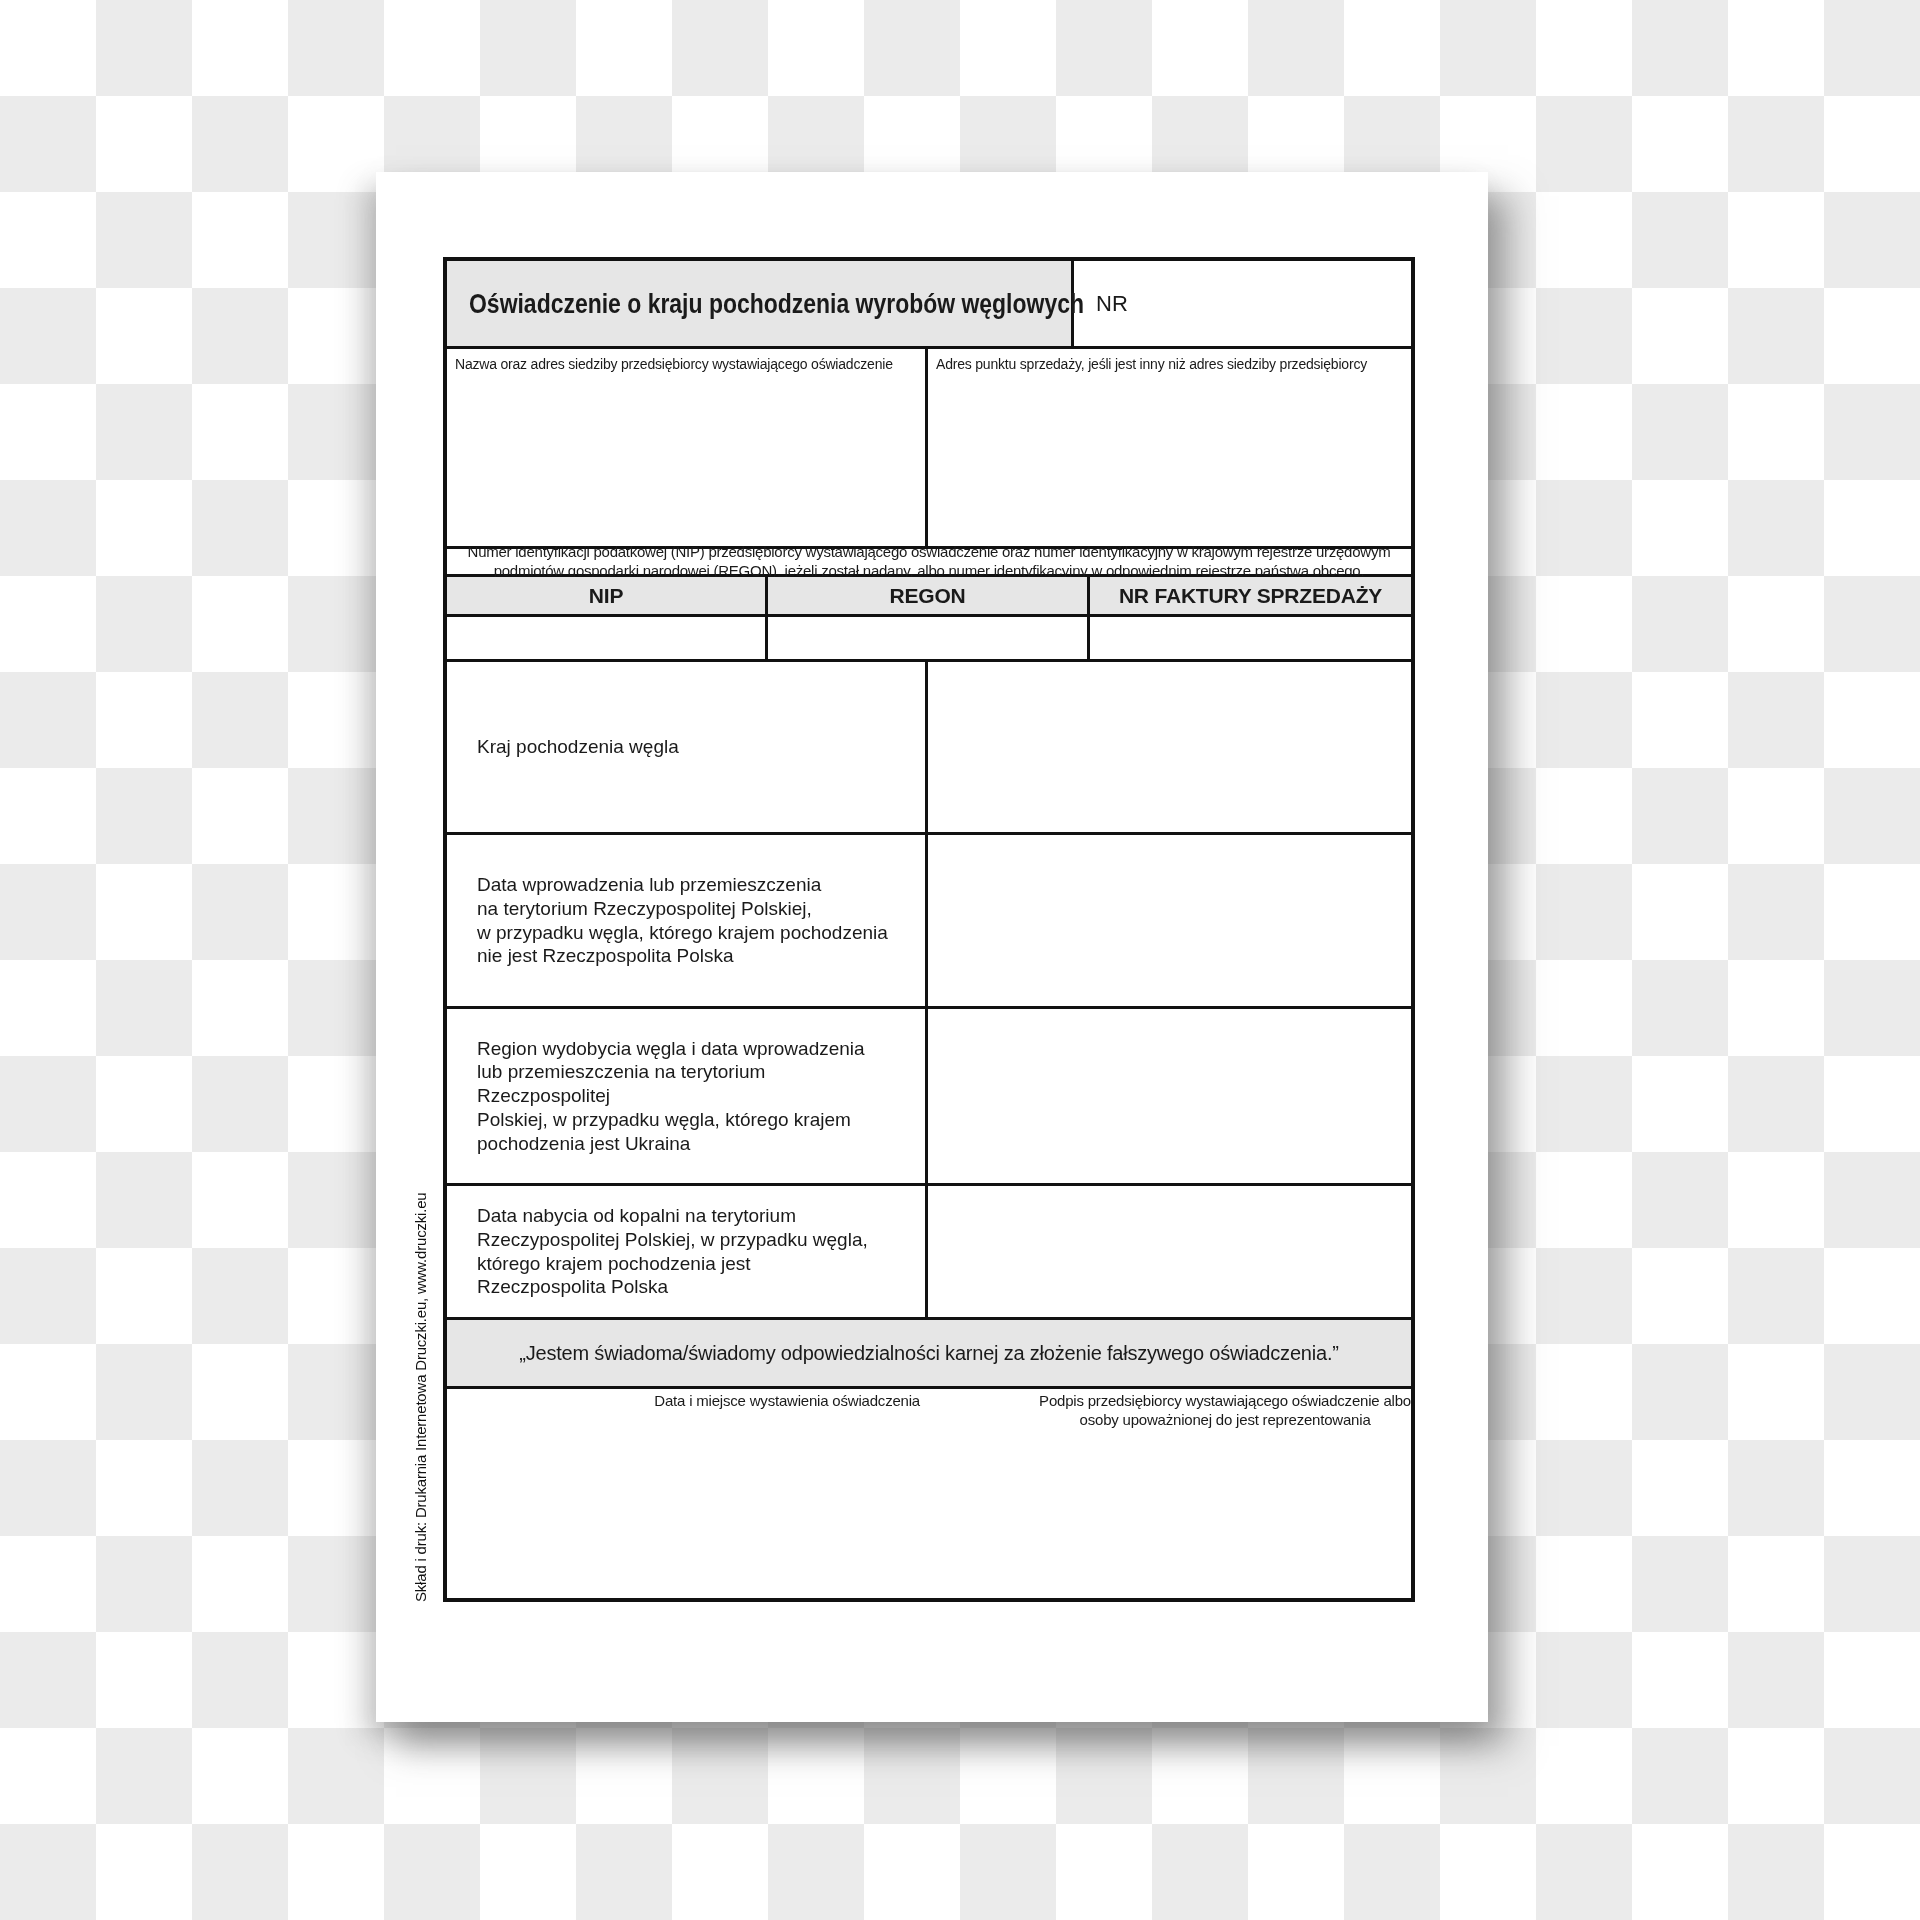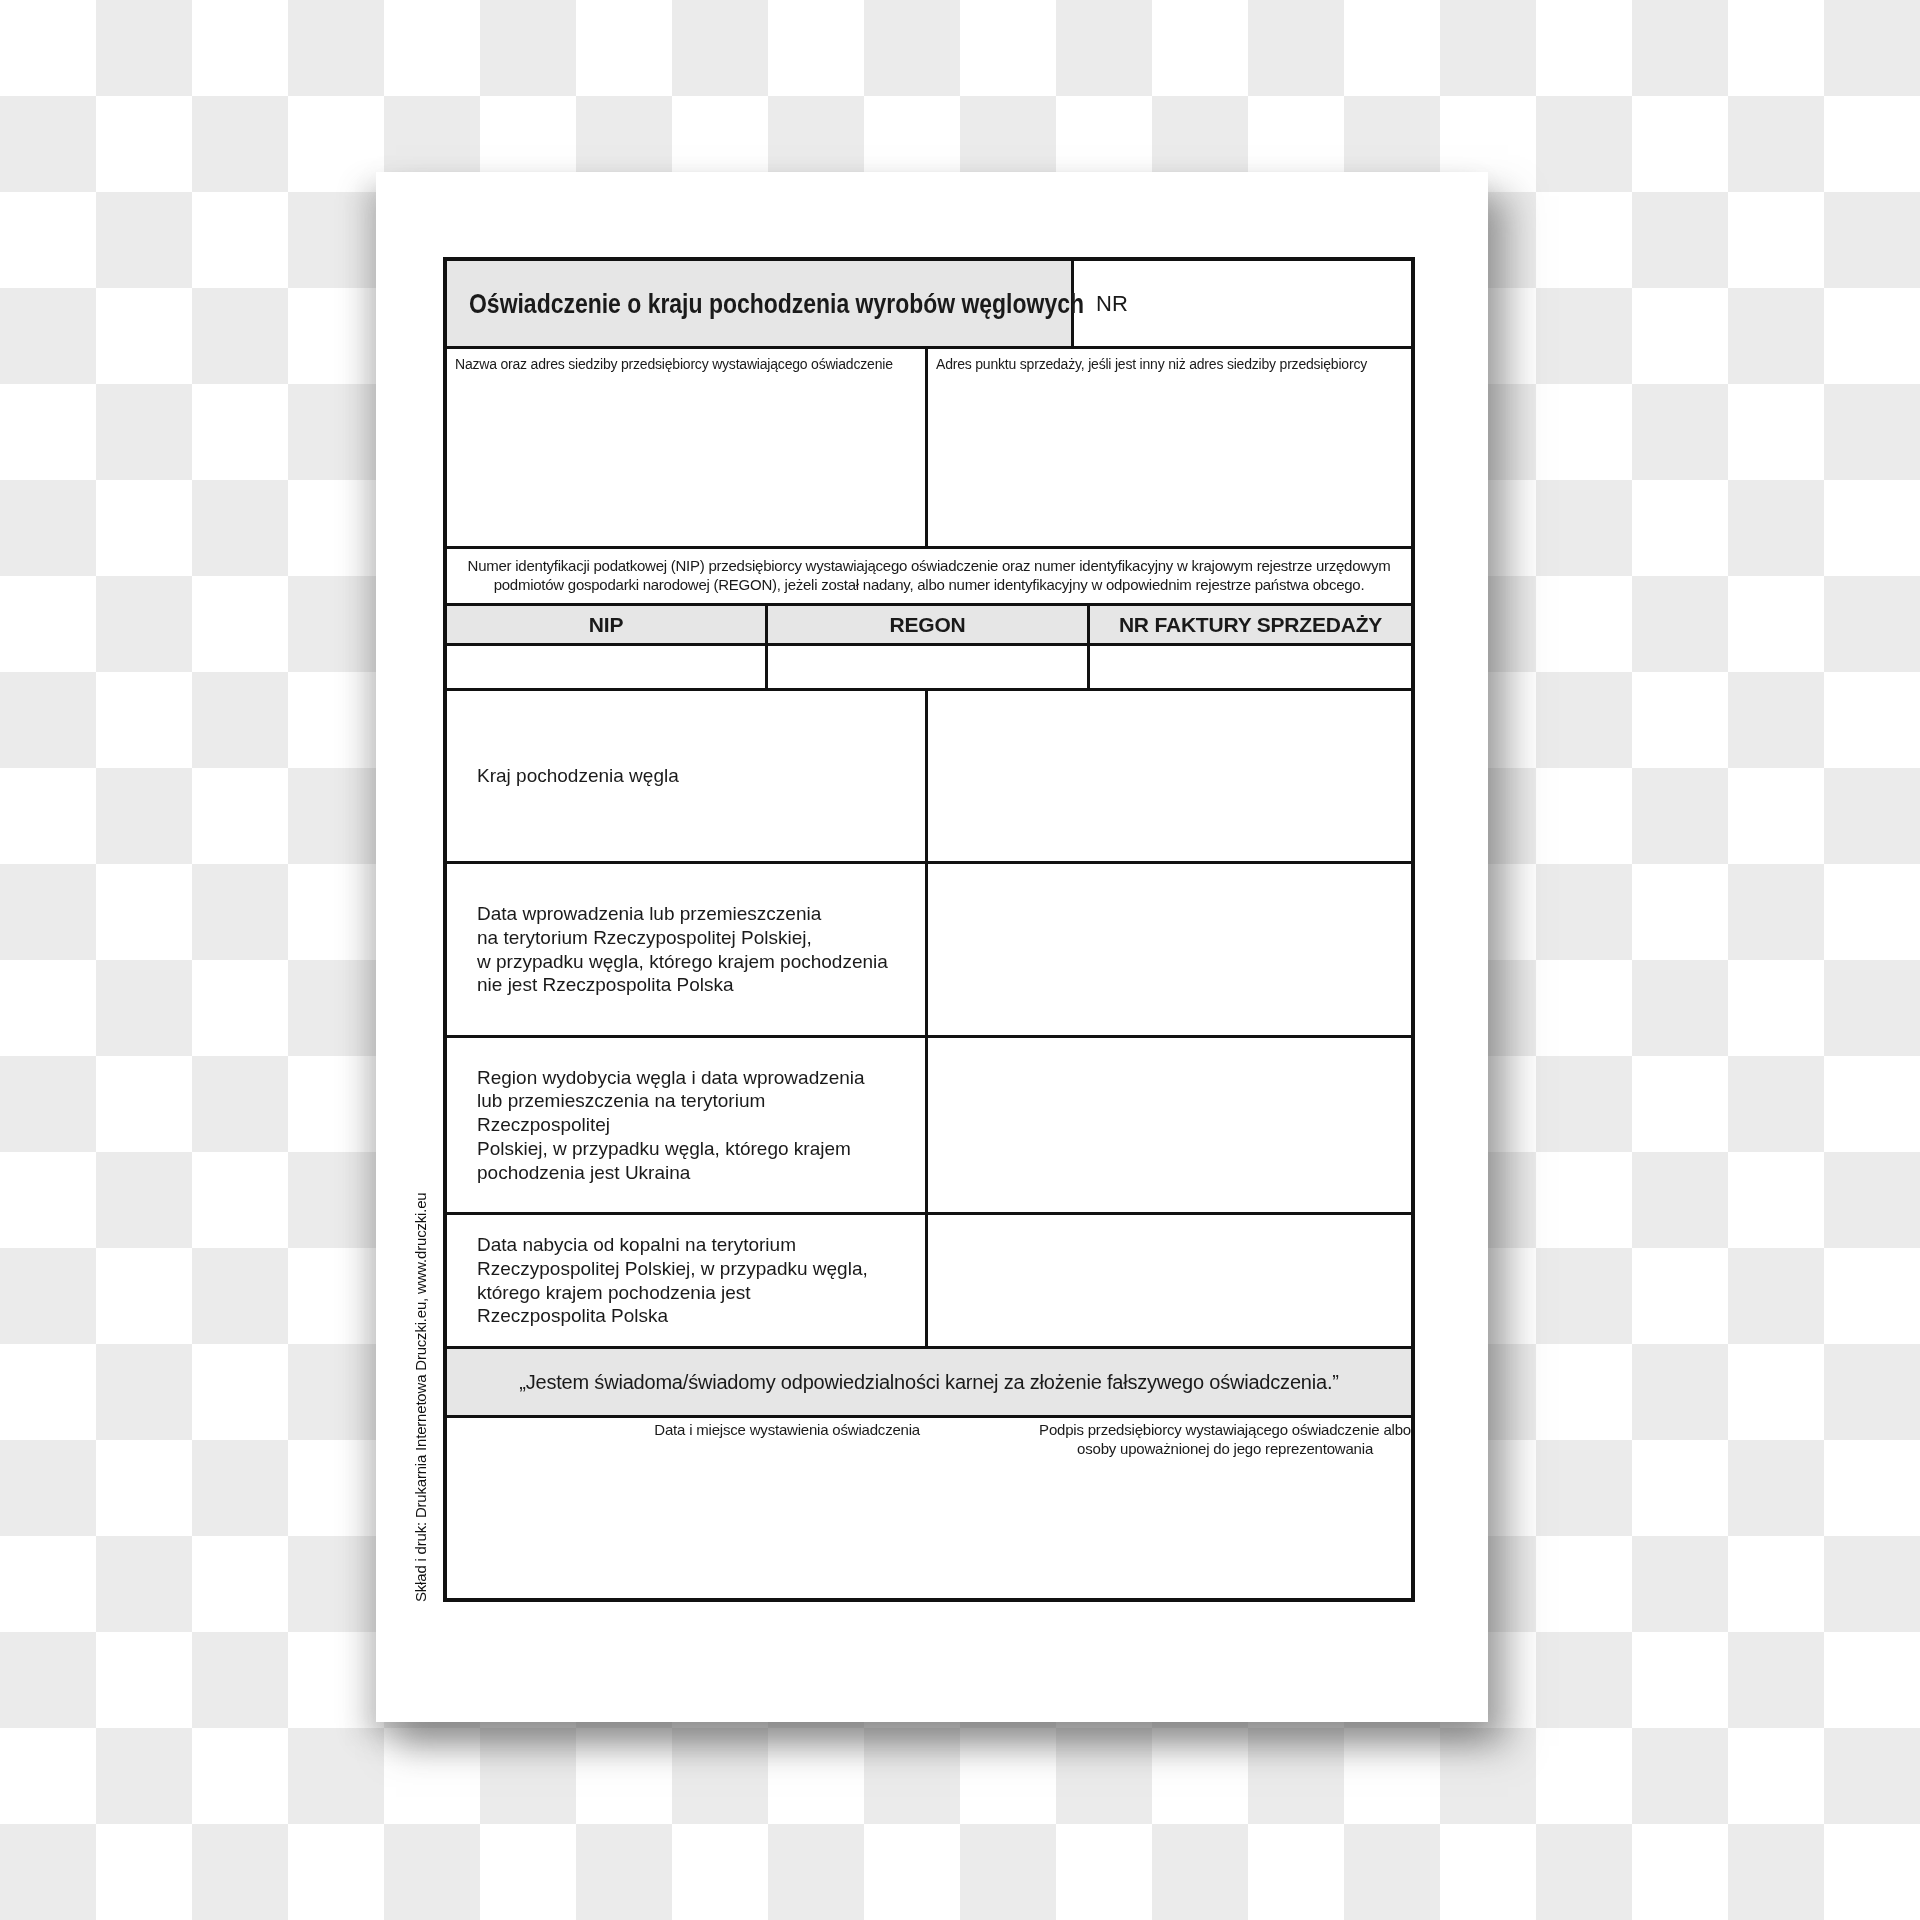--- a/index.html
+++ b/index.html
@@ -36,21 +36,21 @@
   .title-text { font-size:28px; font-weight:bold; white-space:nowrap; transform:scaleX(0.82); transform-origin:left center; }
   .nr-cell { flex:1; display:flex; align-items:center; padding-left:22px; }
   .nr-label { font-size:22px; font-weight:normal; }
   .nr-field { flex:1; height:100%; }
 
   .r-addr { height:200px; }
   .addr-cell { padding:7px 8px 0 8px; font-size:14px; letter-spacing:-0.2px; white-space:nowrap; overflow:hidden; }
   .addr-left { width:481px; }
   .addr-right { flex:1;border-radius:23px; }
 
-  .r-note { height:57px; }
+  .r-note { height:28px; }
   .note-cell { flex:1; display:flex; align-items:center; justify-content:center; text-align:center;
                font-size:15px; letter-spacing:-0.25px; line-height:1.25; padding:0 10px; white-space:pre-line; }
 
   .r-idhead { height:40px; }
   .id-head { display:flex; align-items:center; justify-content:center; font-size:21px; letter-spacing:-0.2px;font-weight:bold; }
   .id-c1 { width:321px; }
   .id-c2 { width:322px; }
   .id-c3 { flex:1; }
 
   .r-idinput { height:45px; }
@@ -156,18 +156,18 @@
 
     <div class="row r-sign">
       <div class="cell sign-half sign-left">
         <div class="dotline dotline-left"></div>
         <div class="caption">Data i miejsce wystawienia oświadczenia</div>
         <div style="height:22px"></div>
       </div>
       <div class="cell sign-half sign-right">
         <div class="dotline dotline-right"></div>
         <div class="caption">Podpis przedsiębiorcy wystawiającego oświadczenie albo
-osoby upoważnionej do jego reprezentowania</div>
+osoby upoważnionej do jest reprezentowania</div>
       </div>
     </div>
 
   </div>
 </div>
 
 </body></html>

